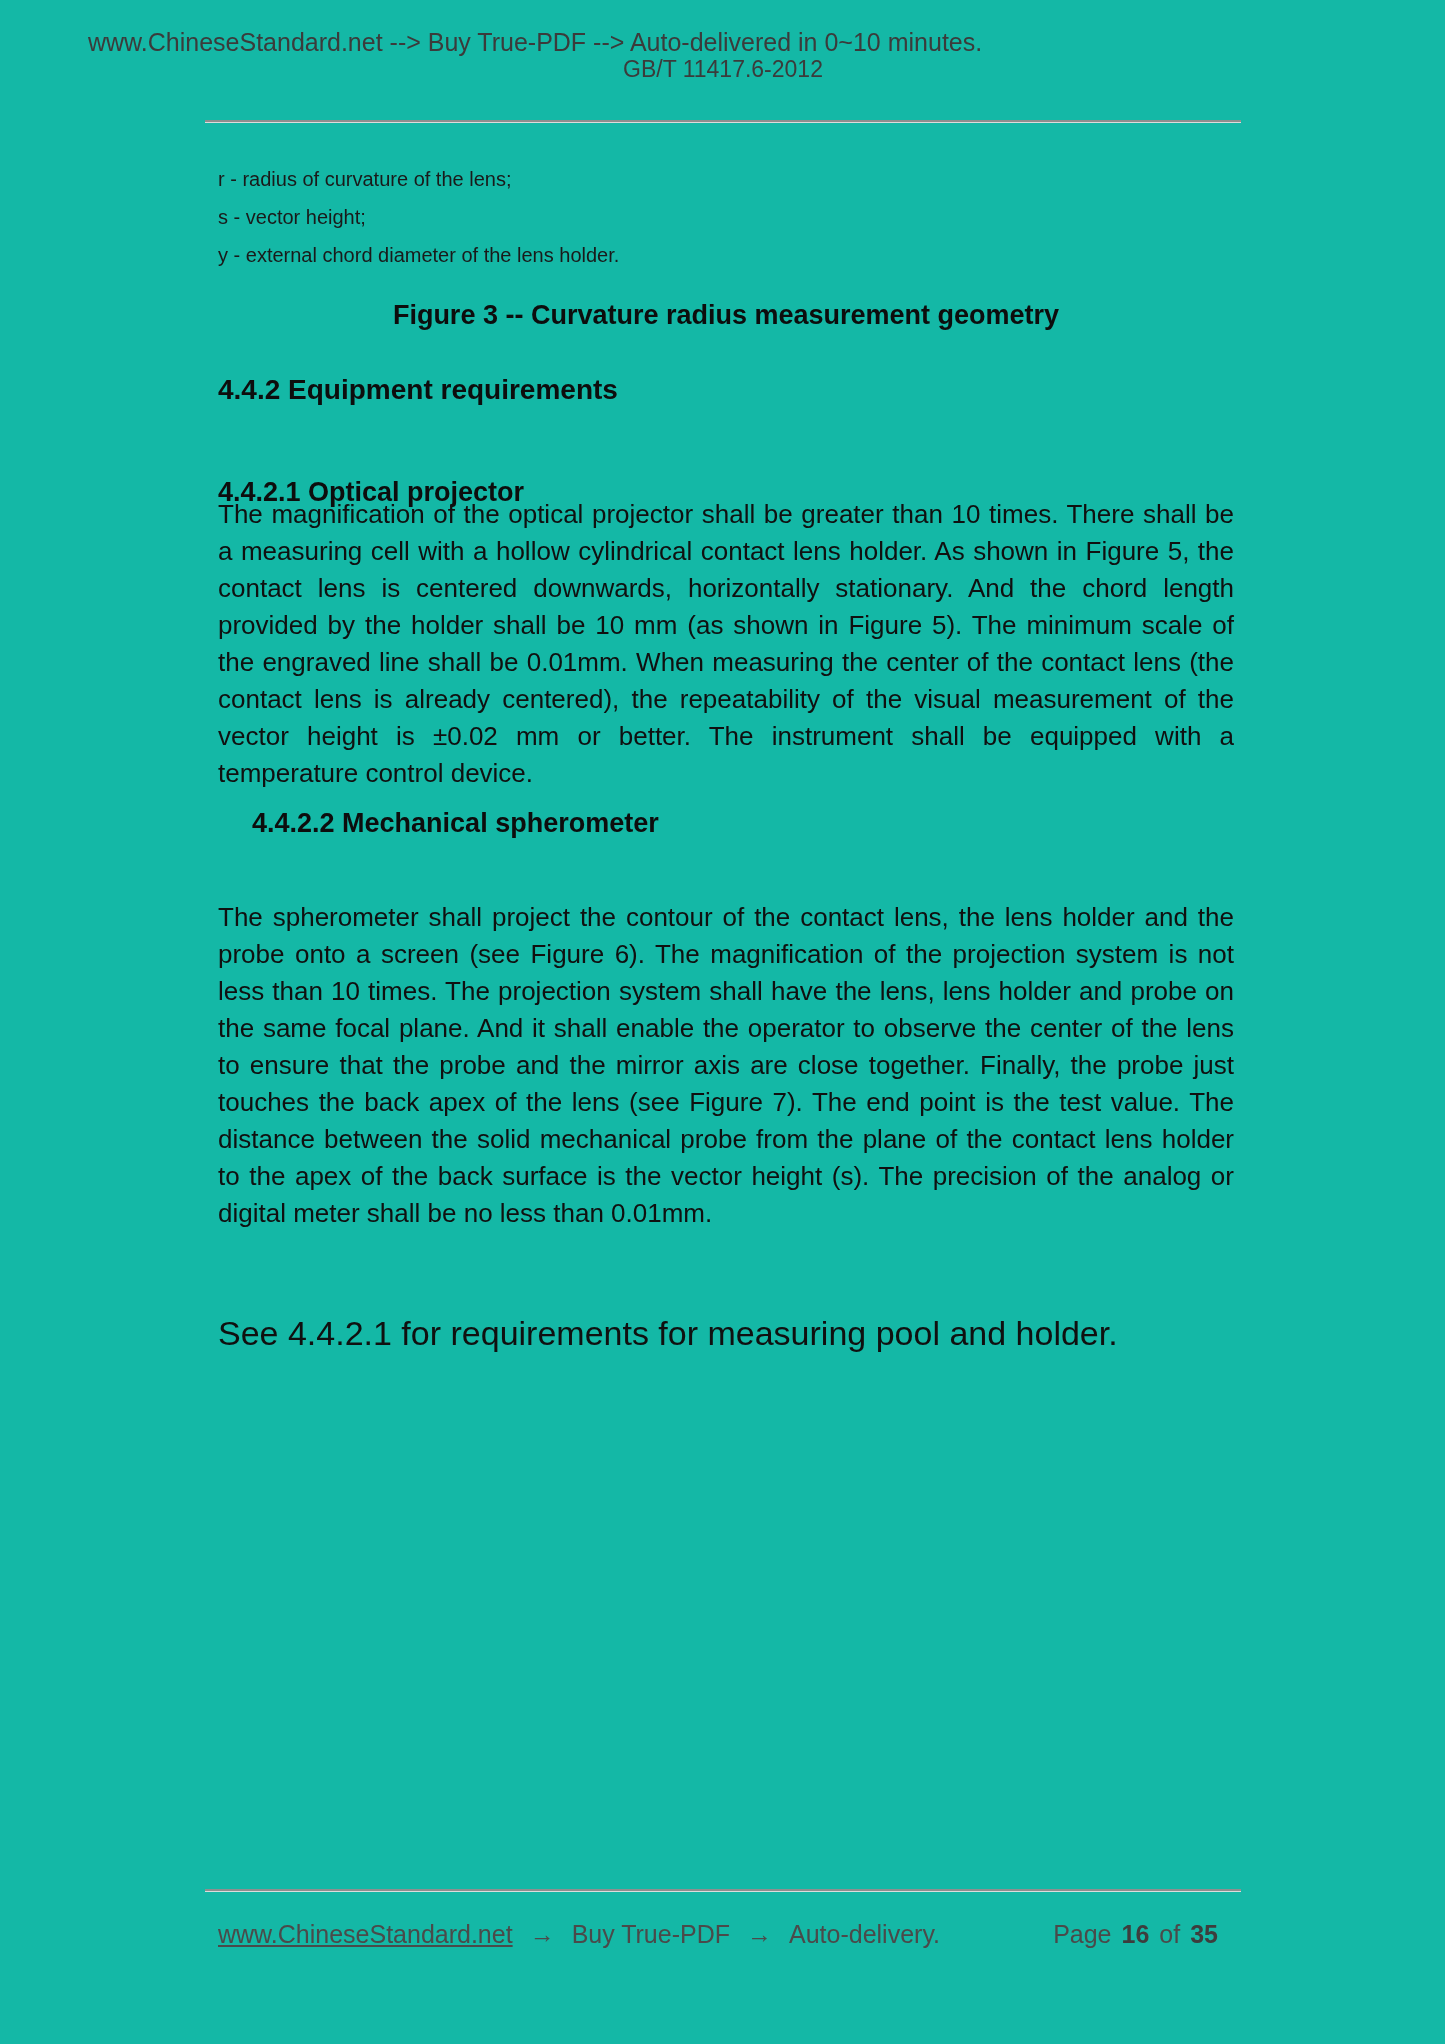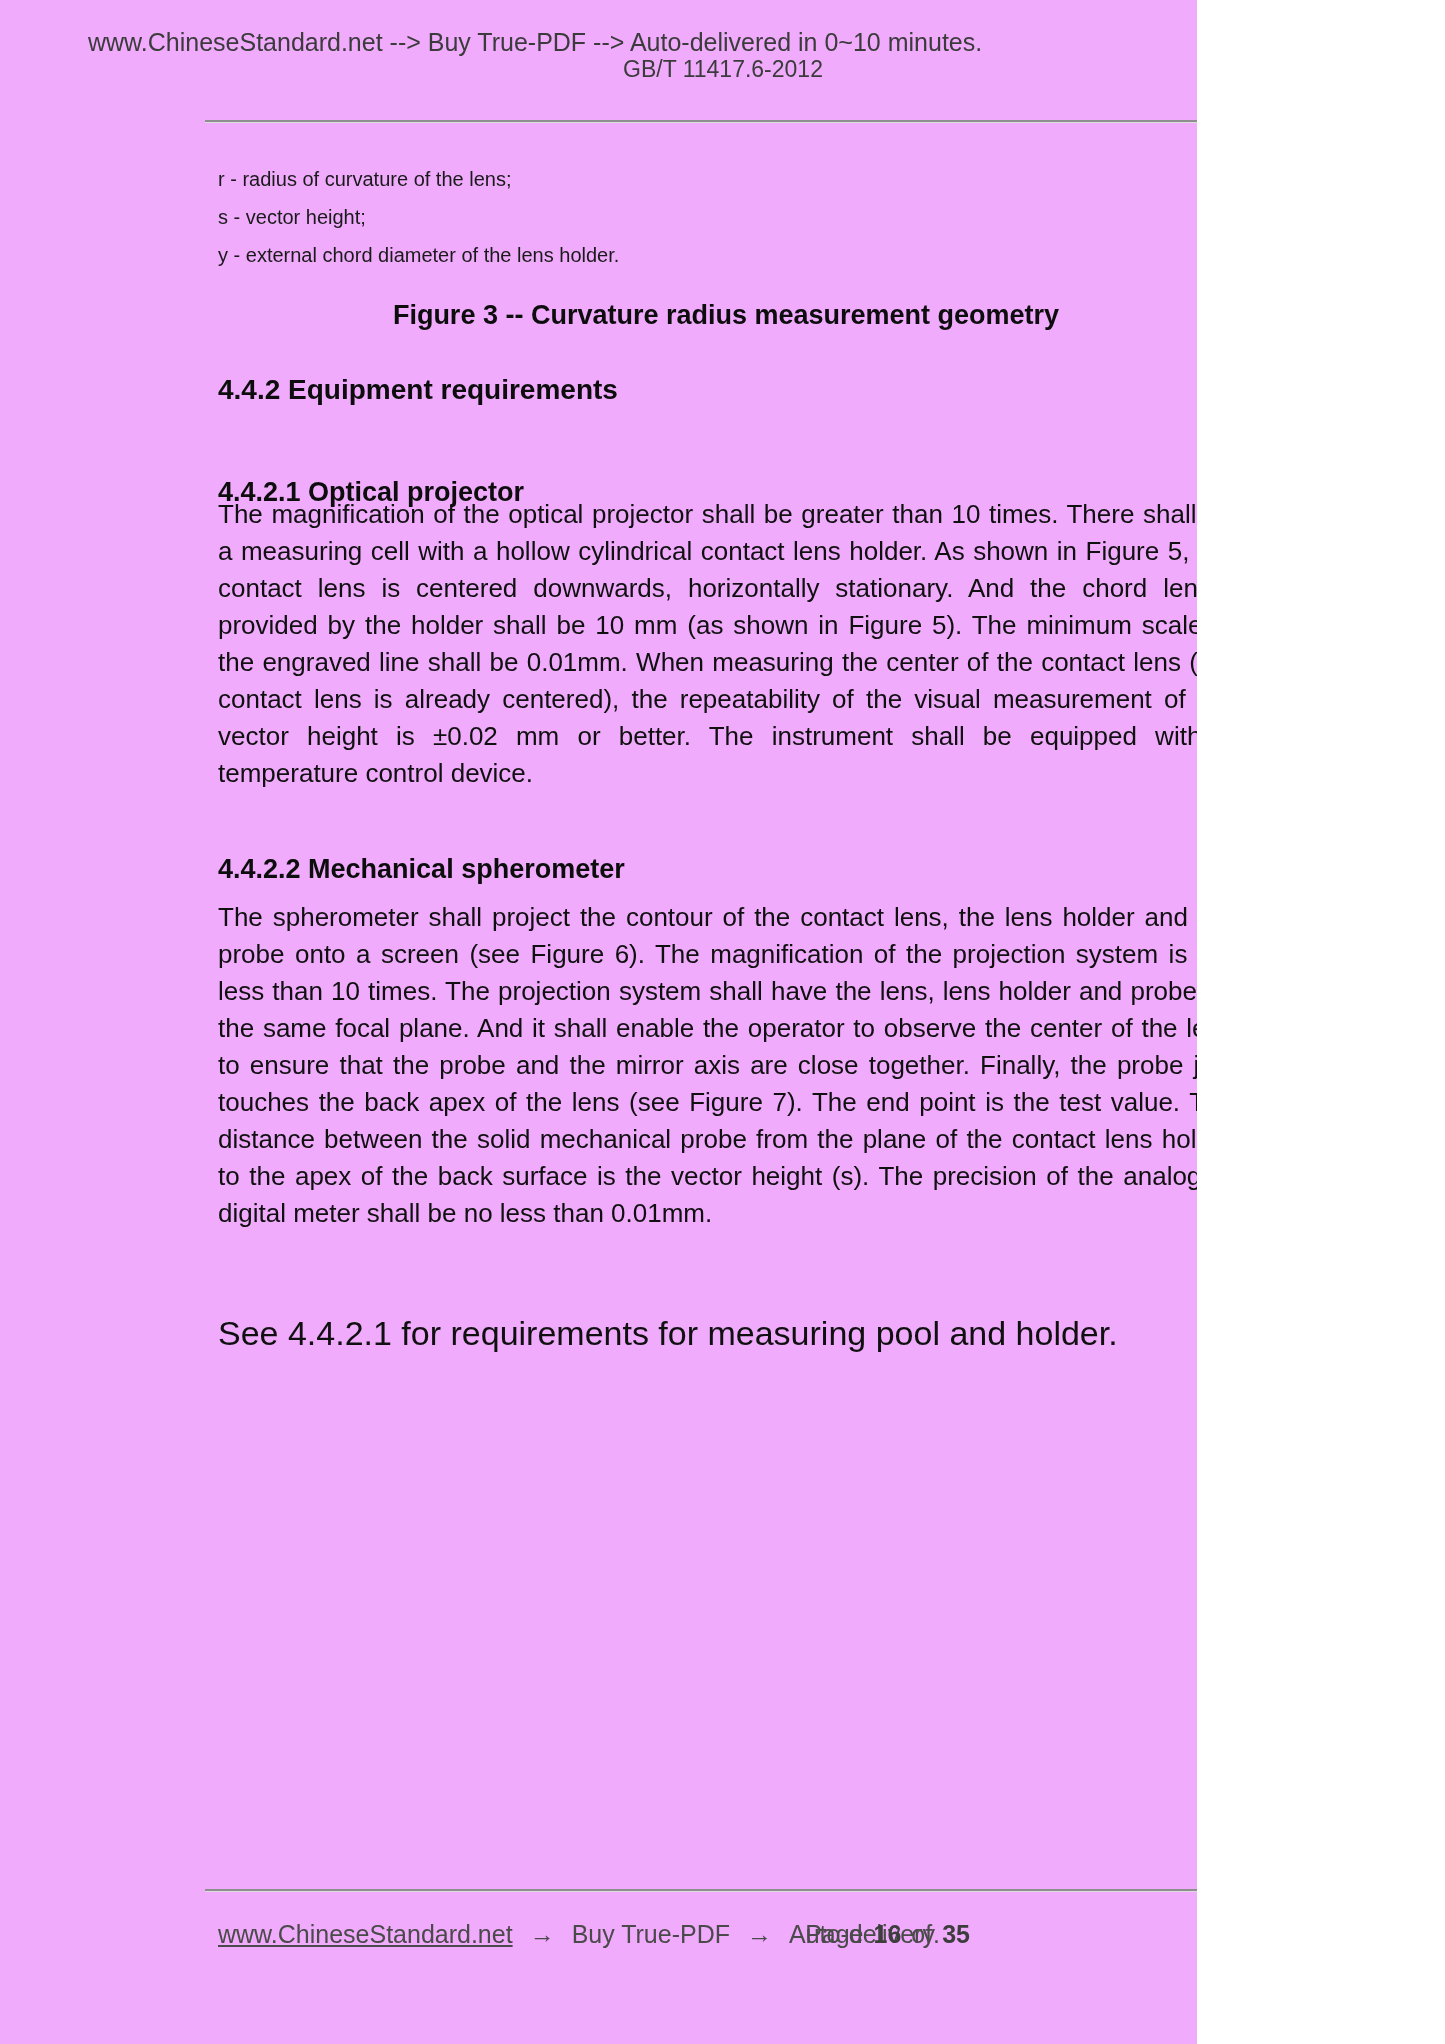--- a/index.html
+++ b/index.html
@@ -1,20 +1,20 @@
 <!DOCTYPE html>
 <html><head>
 <meta charset="utf-8">
 <style>
   html, body { margin: 0; padding: 0; background: #ffffff; }
   .page {
     position: relative;
-    width: 1197px;
+    width: 1445px;
     height: 2044px;
-    background: #f0abfc;
+    background: #14b8a6;
     font-family: "Liberation Sans", sans-serif;
     overflow: hidden;
   }
 
   
   .banner {
     position: absolute;
     left: 88px;
     top: 28px;
     font-size: 25px;
@@ -78,21 +78,21 @@
   .h-sub {
     position: absolute;
     left: 0;
     margin: 0;
     font-size: 27px;
     font-weight: bold;
     color: #0d0d0d;
   }
   .h-442   { top: 374px; }
   .h-4421  { top: 441px; margin-top: 36px; }
-  .h-4422  { top: 854px; }
+  .h-4422  { top: 808px; margin-left: 34px; }
   .body-par {
     position: absolute;
     left: 0;
     width: 1016px;
     margin: 0;
     font-size: 26px;
     line-height: 37px;
     text-align: justify;
     color: #101010;
   }

